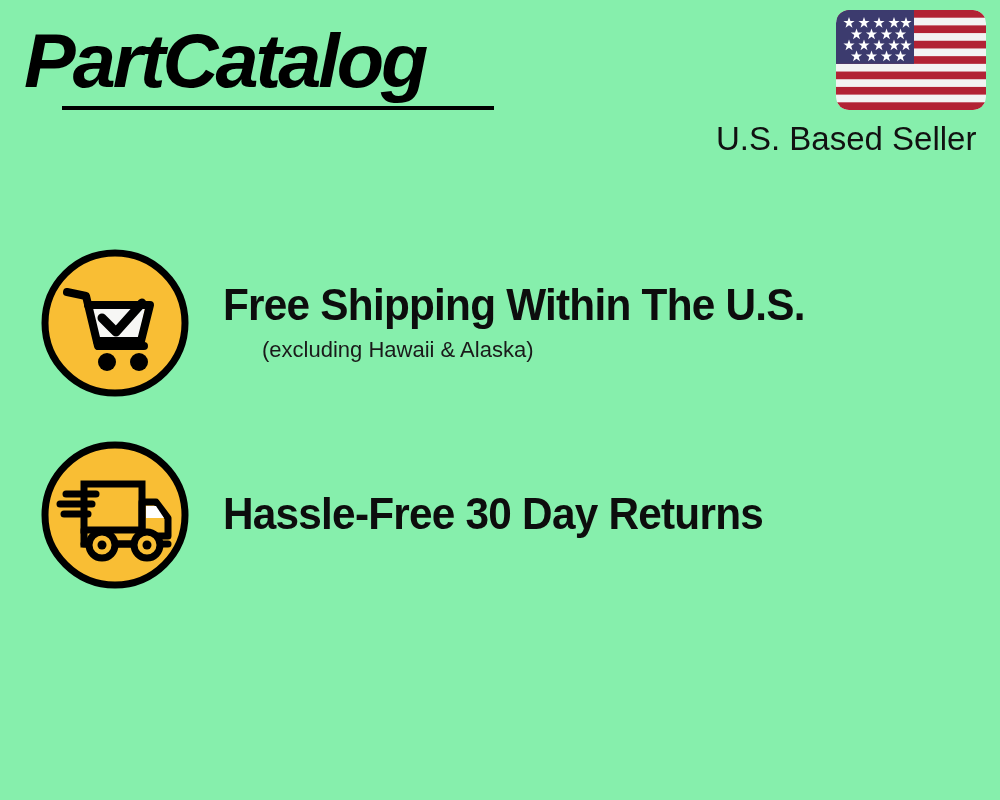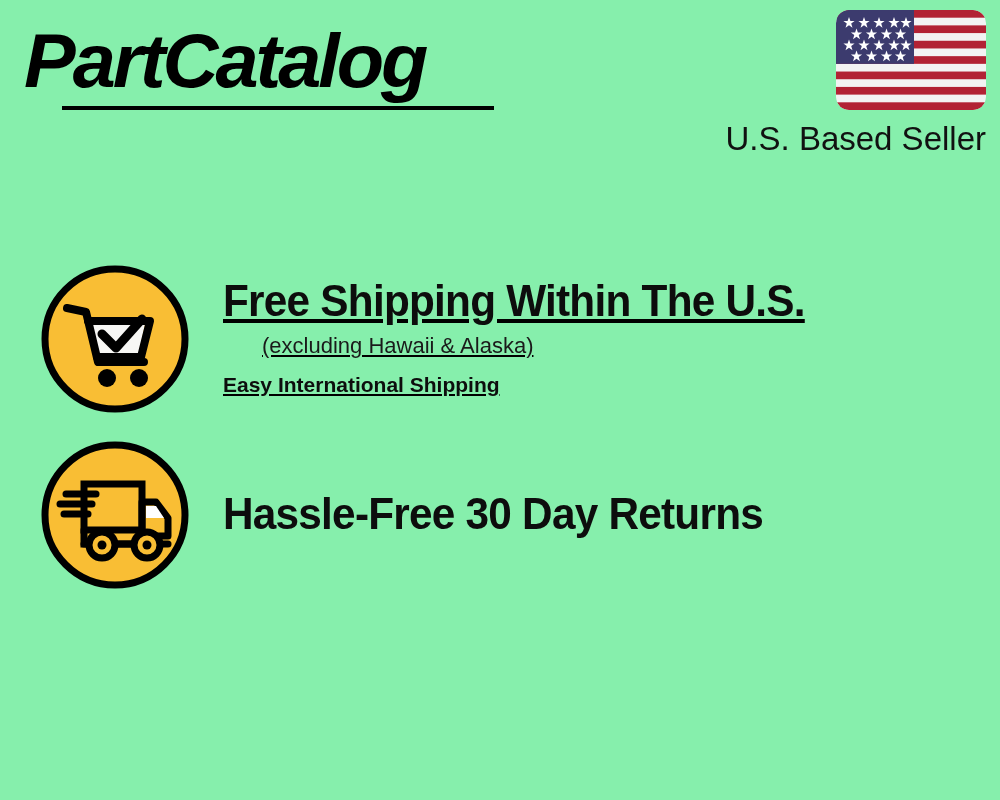--- a/index.html
+++ b/index.html
@@ -67,21 +67,20 @@
     margin-bottom: 2px;
     min-width: 10px;
   }
 
   
   #seller-block {
     position: absolute;
     right: 14px;
     top: 10px;
     width: 270px;
-    text-align: right;
   }
   #flag-icon {
     display: block;
     margin-left: auto;
     width: 150px;
     height: 100px;
     border-radius: 13px;
     overflow: hidden;
   }
   #seller-label {
@@ -96,21 +95,21 @@
   }
 
   
   .feature-row {
     position: absolute;
     left: 40px;
     width: 940px;
     display: flex;
     align-items: center;
   }
-  #feature-row-0 { top: 264px; text-decoration: underline; }
+  #feature-row-0 { top: 248px; }
   #feature-row-1 { top: 440px; }
   #feature-row-2 { top: 591px; }
 
   .feature-icon {
     flex: 0 0 auto;
     width: 150px;
     height: 150px;
     display: block;
   }
   .feature-text {
@@ -222,21 +221,20 @@
       <polygon points="50,56 106,56 98,92 58,92" fill="#F7F7F5"></polygon>
       <path d="M27,44 L46,48 L58,98 L104,98" fill="none" stroke="#000000" stroke-width="8" stroke-linecap="round" stroke-linejoin="round"></path>
       <path d="M48,57 L110,57 L101,93 L57,93" fill="none" stroke="#000000" stroke-width="8" stroke-linecap="round" stroke-linejoin="round"></path>
       <path d="M62,70 L76,84 L102,55" fill="none" stroke="#000000" stroke-width="9" stroke-linecap="round" stroke-linejoin="round"></path>
       <circle cx="67" cy="114" r="9" fill="#000000"></circle>
       <circle cx="99" cy="114" r="9" fill="#000000"></circle>
     </svg>
     <div class="feature-text">
       <div class="feature-heading">Free Shipping Within The U.S.</div>
       <div class="feature-sub">(excluding Hawaii &amp; Alaska)</div>
-      <div class="feature-sub-strong">Easy International Shipping</div>
     </div>
   </div>
 
   <div class="feature-row" id="feature-row-1">
     <svg class="feature-icon" viewBox="0 0 150 150">
       <circle cx="75" cy="75" r="70" fill="#F9BE34" stroke="#000000" stroke-width="7"></circle>
 
       <line x1="26" y1="54" x2="56" y2="54" stroke="#000000" stroke-width="7" stroke-linecap="round"></line>
       <line x1="20" y1="64" x2="52" y2="64" stroke="#000000" stroke-width="7" stroke-linecap="round"></line>
       <line x1="24" y1="74" x2="48" y2="74" stroke="#000000" stroke-width="7" stroke-linecap="round"></line>

